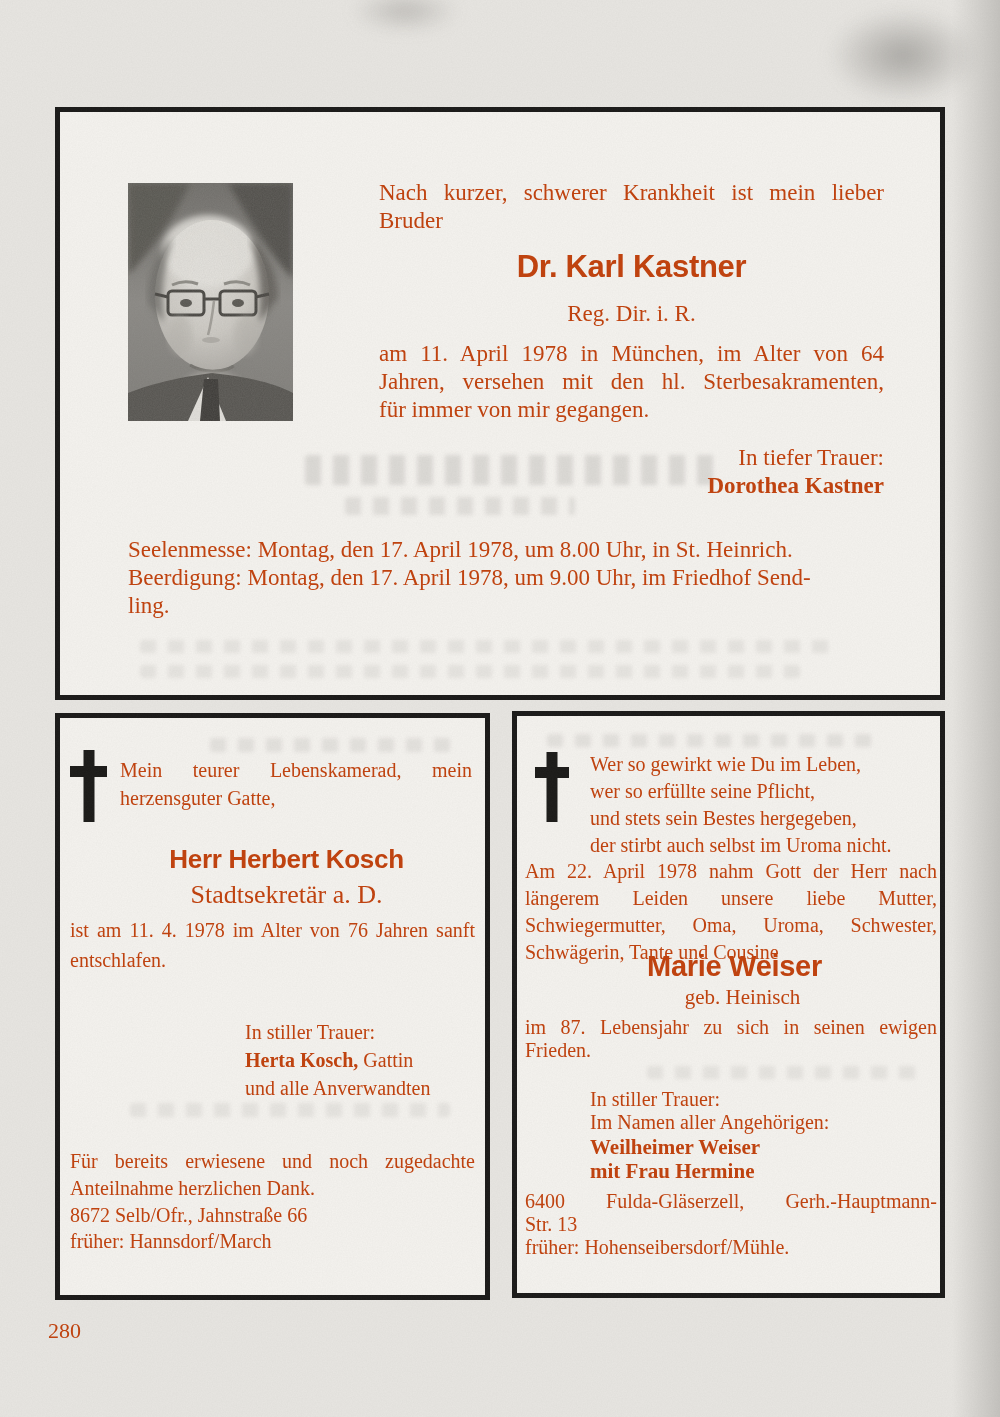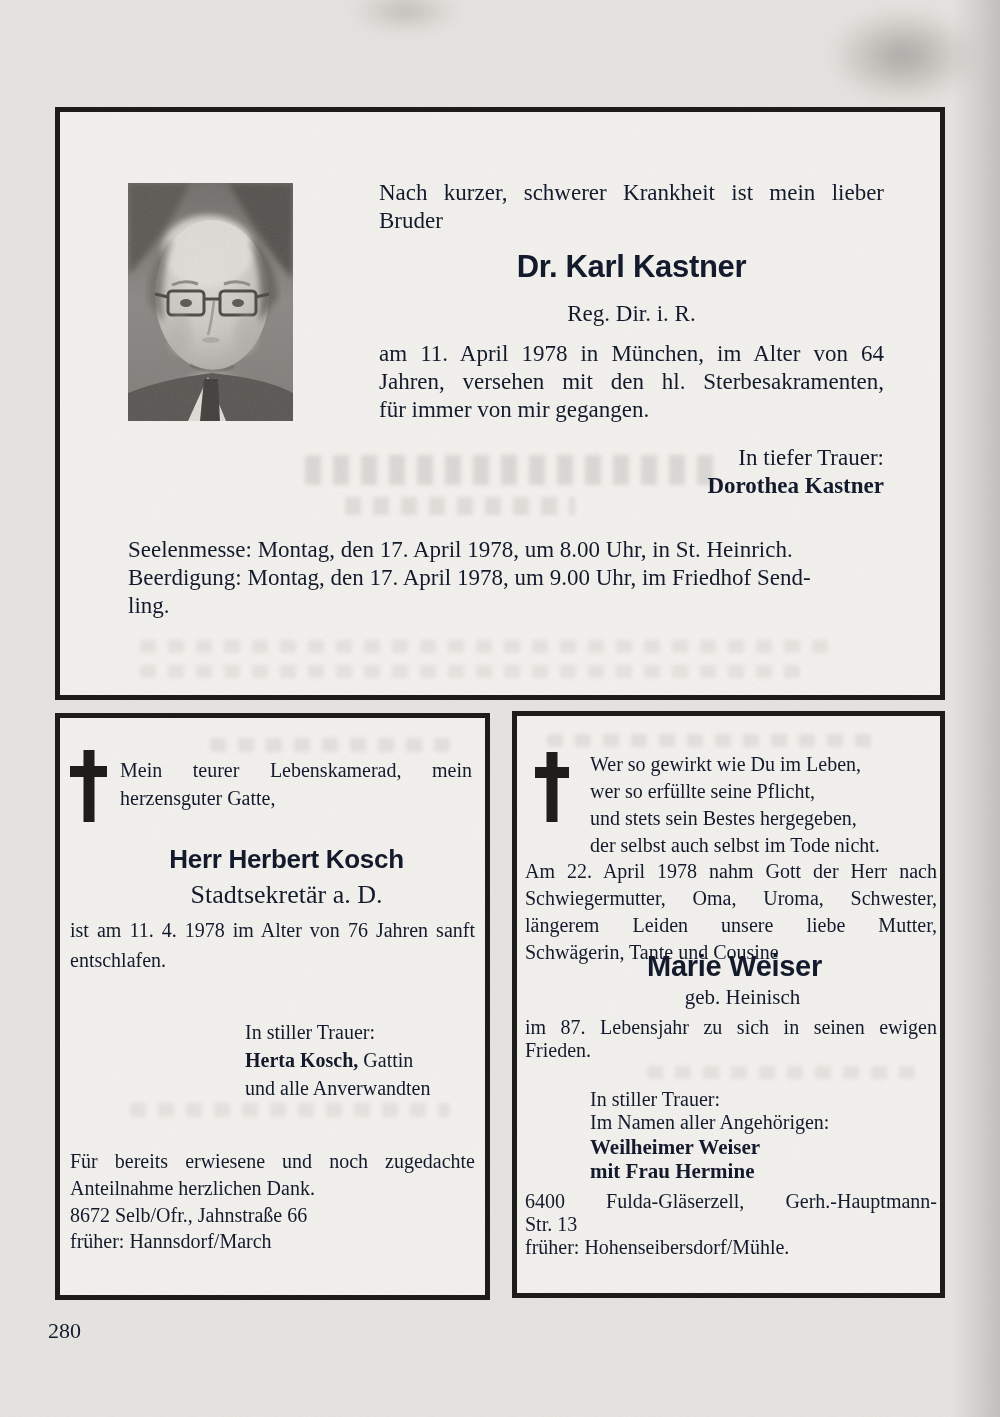--- a/index.html
+++ b/index.html
@@ -1,20 +1,20 @@
 <!DOCTYPE html>
 <html><head>
 <meta charset="utf-8">
 <style>
   html,body { margin:0; padding:0; background:#c9c7c3; }
   .page {
     position:relative; width:1000px; height:1417px;
     background:#e8e6e2;
     font-family:"Liberation Serif","DejaVu Serif",serif;
-    color:#0f172a; overflow:hidden;
+    color:#c2410c; overflow:hidden;
   }
   .abs { position:absolute; }
   .notice {
     position:absolute; background:#f5f3ef;
     border:5px solid #1a1918; box-sizing:content-box;
   }
   .jl { text-align:justify; text-align-last:justify; }
   .nw { white-space:nowrap; }
   .ctr { text-align:center;padding-left:28px; }
   .b { font-weight:bold; }
@@ -214,27 +214,27 @@
 
     <div class="cross" id="weiser-cross">
       <span class="v"></span>
         <span class="h"></span>
     </div>
 
     <div class="abs nw" id="weiser-verse">
       <div>Wer so gewirkt wie Du im Leben,</div>
       <div>wer so erfüllte seine Pflicht,</div>
       <div>und stets sein Bestes hergegeben,</div>
-      <div>der selbst auch selbst im Tode nicht.</div>
+      <div>der stirbt auch selbst im Uroma nicht.</div>
     </div>
 
     <div class="abs" id="weiser-body">
       <div class="jl">Am 22. April 1978 nahm Gott der Herr nach</div>
+      <div class="jl">längerem Leiden unsere liebe Mutter,</div>
       <div class="jl">Schwiegermutter, Oma, Uroma, Schwester,</div>
-      <div class="jl">längerem Leiden unsere liebe Mutter,</div>
       <div>Schwägerin, Tante und Cousine</div>
     </div>
 
     <div class="abs ctr name-face" id="weiser-name">Marie Weiser</div>
     <div class="abs ctr" id="weiser-maiden">geb. Heinisch</div>
 
     <div class="abs" id="weiser-body2">
       <div class="jl">im 87. Lebensjahr zu sich in seinen ewigen</div>
       <div>Frieden.</div>
     </div>

